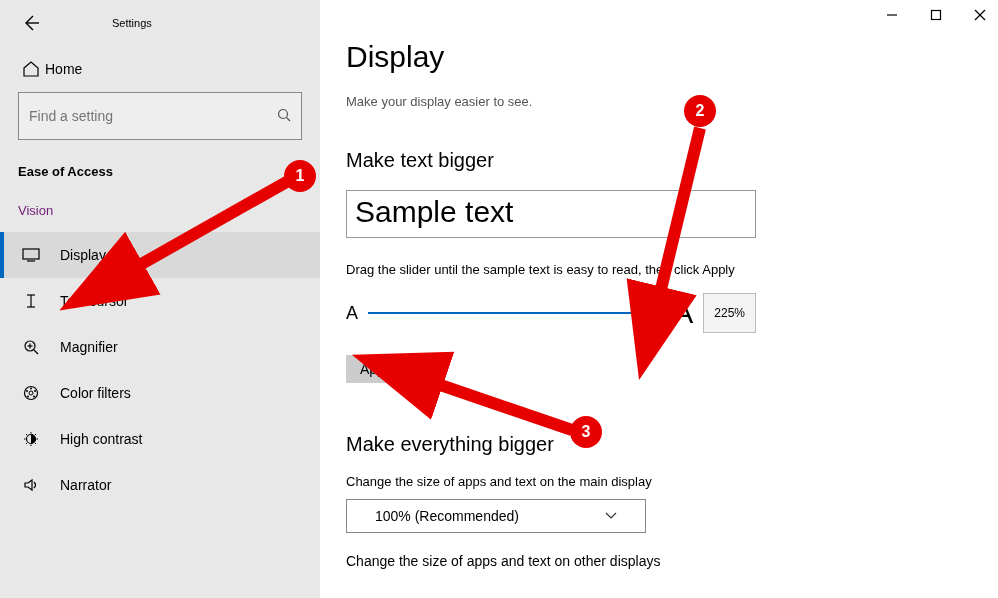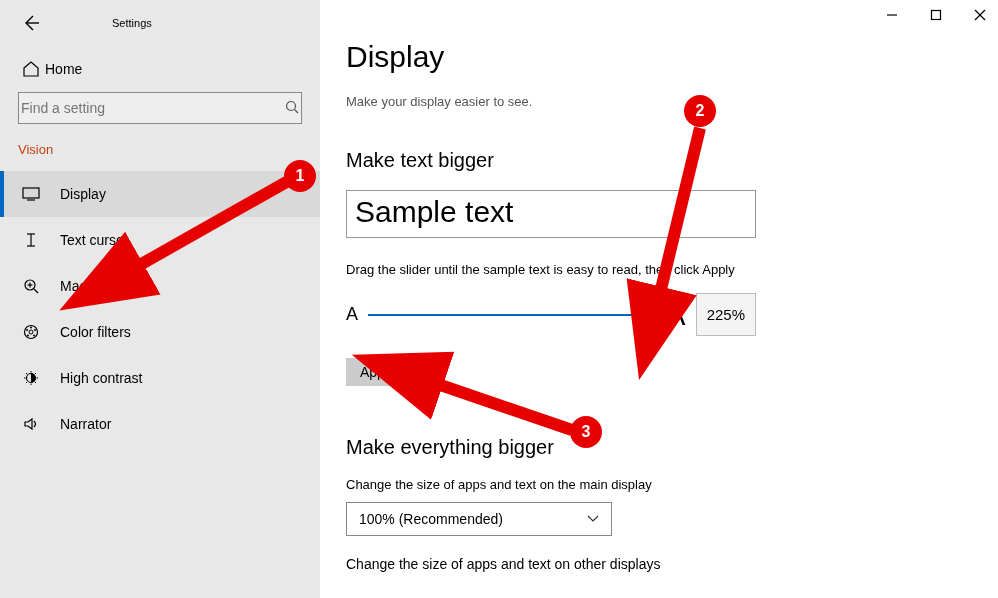--- a/index.html
+++ b/index.html
@@ -10,49 +10,49 @@
 
   .top-row { display: flex; align-items: center; gap: 24px; padding: 0 18px 18px 22px; }
   .back-icon { width: 18px; height: 18px; display:flex; align-items:center; justify-content:center; }
   .settings-label { font-size: 11px; margin-left: 48px; }
 
   .sb-section { padding: 0 18px; }
   .home-row { display: flex; align-items:center; gap: 5px; padding: 10px 0 14px 4px; }
   .home-row .icon-slot { width:18px; display:flex; justify-content:center; }
   .home-row span.lbl { font-size: 14px; }
 
-  .search-box { display:flex; align-items:center; justify-content:space-between; border:1px solid #888; background:#eee; height:32px; padding:0 2px; margin: 0 0 18px 0; }
+  .search-box { display:flex; align-items:center; justify-content:space-between; border:1px solid #888; background:#eee; height:48px; padding:0 10px; margin: 0 0 18px 0; }
   .search-box input { border:none; background:transparent; outline:none; font-size:14px; width: 240px; color:#555; }
   .search-ic { color:#555; font-size:13px; }
 
   .category-title { font-weight:600; font-size:13px; padding: 6px 0 24px 0; }
-  .group-label { color:#c2410c; font-size:13px; padding: 0 0 14px 0; }
+  .group-label { color:#701a75; font-size:13px; padding: 0 0 14px 0; }
 
   .nav-item { display:flex; align-items:center; gap: 20px; height:46px; padding-left: 22px; font-size:14px; cursor:pointer; position:relative; }
   .nav-item .icon-slot { width:18px; display:flex; justify-content:center; color:#333; }
   .nav-item.active { background:#d9d9d9; }
   .nav-item.active::before { content:""; position:absolute; left:0; top:0; bottom:0; width:4px; background:#0067c0; }
 
   
   h1.page-title { font-weight: 300; font-size: 30px; margin-bottom: 20px; }
   .subtitle { color:#555; font-size:13px; margin-bottom: 40px; }
   h2.section { font-weight:400; font-size:20px; margin-bottom: 18px; }
   .sample-box { border:1px solid #999; width:410px; padding: 4px 8px 8px 8px; margin-bottom:24px; }
   .sample-box .txt { font-size:30px; font-weight:300; }
   .instr { font-size:13px; margin-bottom:16px; }
   .slider-row { display:flex; align-items:center; gap:10px; width:410px; }
   .small-A { font-size:18px; font-weight:300; }
   .big-A { font-size:30px; font-weight:300; margin-left:4px; }
   .track { flex:1; height:2px; background:#0067c0; position:relative; }
   .thumb { position:absolute; right:-4px; top:-9px; width:8px; height:20px; background:#c9c9c9; border-radius:4px; }
-  .pct-box { border:1px solid #bbb; background:#f4f4f4; padding:12px 10px; font-size:15px; }
+  .pct-box { border:1px solid #bbb; background:#f4f4f4; padding:12px 10px; font-size:12px; }
   .apply-btn { margin-top:22px; background:#ccc; border:none; padding:6px 14px; font-size:14px; cursor:pointer; }
   .sec2 { margin-top: 50px; }
   .desc { font-size:13px; margin: 14px 0 10px 0; }
-  .dropdown { border:1px solid #888; width:266px; height:34px; display:flex; align-items:center; justify-content:space-between; padding:0 12px; font-size:14px; cursor:pointer; }
+  .dropdown { border:1px solid #888; width:300px; height:34px; display:flex; align-items:center; justify-content:space-between; padding:0 28px; font-size:14px; cursor:pointer; }
   .chev { font-size:12px; color:#333; }
   .link { color:#000000; font-size:14px; margin-top:20px; cursor:pointer; }
 
   
   .chrome { position:absolute; top:8px; right:10px; display:flex; gap:28px; }
   .chrome span { font-size:14px; color:#333; cursor:pointer; width:16px; text-align:center;}
 
   
   .badge { position:absolute; width:32px; height:32px; border-radius:50%; background:#e60000; color:#fff; font-weight:700; display:flex; align-items:center; justify-content:center; font-size:16px; z-index:50; }
   svg.overlay { position:absolute; top:0; left:0; z-index:40; pointer-events:none; }
@@ -86,20 +86,21 @@
       <div class="search-box">
         <input placeholder="Find a setting" style="">
         <span class="search-ic">
           <svg width="14" height="14" viewBox="0 0 14 14">
               <circle cx="6" cy="6" r="4.5" fill="none" stroke="#555" stroke-width="1.2"></circle>
               <line x1="9.5" y1="9.5" x2="13" y2="13" stroke="#555" stroke-width="1.2"></line>
             </svg>
         </span>
       </div>
 
+      <div class="category-title">Ease of Access</div>
       <div class="group-label">Vision</div>
     </div>
 
     <div class="nav-item active">
       <span class="icon-slot">
         <svg width="18" height="14" viewBox="0 0 18 14">
             <rect x="1" y="1" width="16" height="10" fill="none" stroke="#000" stroke-width="1.2"></rect>
             <line x1="5" y1="13" x2="13" y2="13" stroke="#000" stroke-width="1.2"></line>
           </svg>
       </span>

